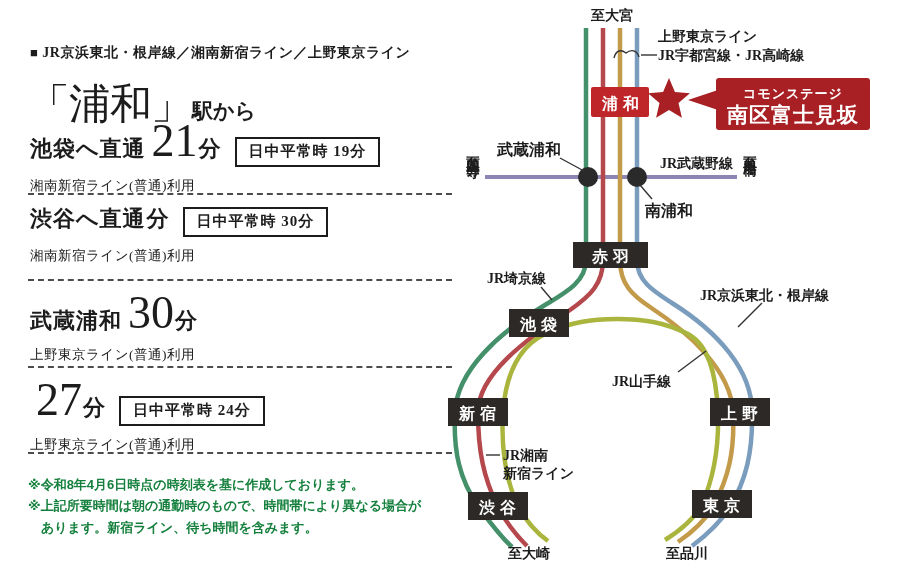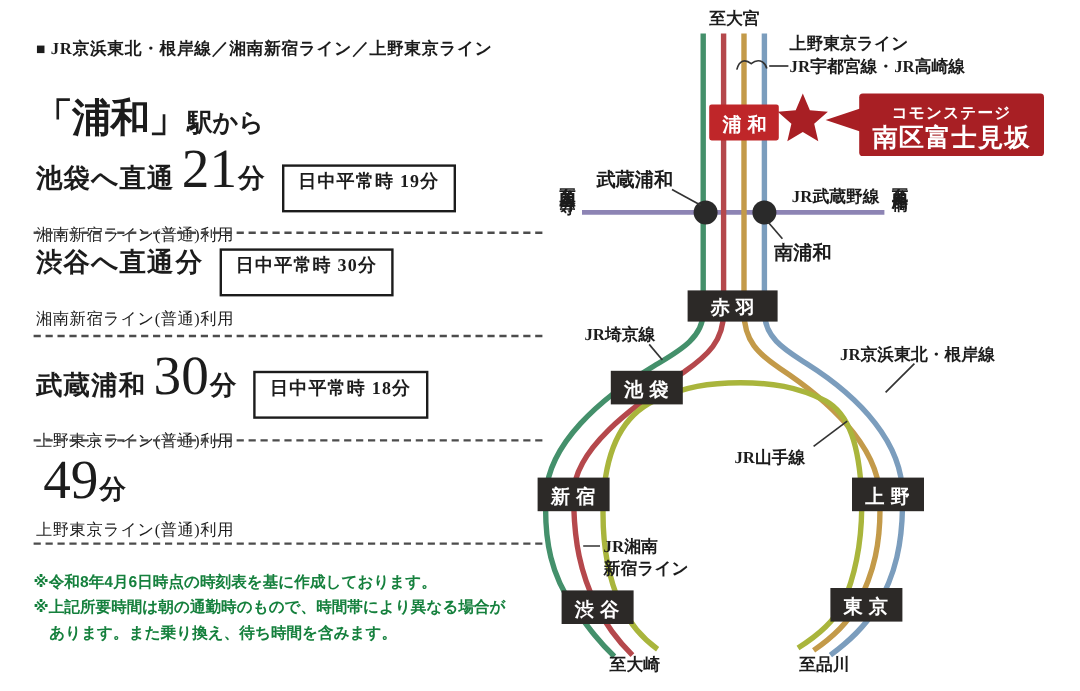--- a/index.html
+++ b/index.html
@@ -1,30 +1,30 @@
 <!DOCTYPE html>
 <html><head>
 <meta charset="utf-8">
 <style>
   * { margin:0; padding:0; box-sizing:border-box; }
   html,body { width:900px; height:576px; background:#ffffff; overflow:hidden; }
   body { font-family:"Liberation Serif","DejaVu Serif",serif; color:#1c1c1c; position:relative; }
-  .hdr { position:absolute; left:30px; top:32px; font-size:14px; font-weight:bold; letter-spacing:.5px; white-space:nowrap; }
+  .hdr { position:absolute; left:30px; top:44px; font-size:14px; font-weight:bold; letter-spacing:.5px; white-space:nowrap; }
   .hdr .sq { font-size:13px; margin-right:4px; }
   .ttl { position:absolute; left:28px; top:76px; white-space:nowrap; }
-  .ttl .big { font-size:33px; font-weight:bold; letter-spacing:-1px; }
+  .ttl .big { font-size:42px; font-weight:normal; letter-spacing:-1px; }
   .ttl .sml { font-size:21px; font-weight:bold;font-family:Liberation Mono, monospace; }
 
   .route { position:absolute; left:30px; width:420px; }
   .r0 { top:118px; } .r1 { top:204px; } .r2 { top:290px; } .r3 { top:377px; }
   .route-main { display:flex; align-items:baseline; white-space:nowrap; }
   .route-dest { font-size:22px; font-weight:bold; letter-spacing:1px; }
   .route-min { font-size:46px; line-height:1; margin-left:6px;text-align:center; }
   .route-unit { font-size:22px; font-weight:bold; margin-left:1px; }
-  .daybox { font-size:15px; font-weight:bold; border:2px solid #1c1c1c; padding:3px 12px 14px; margin-left:14px; letter-spacing:1px; }
+  .daybox { font-size:15px; font-weight:bold; border:2px solid #1c1c1c; padding:3px 12px 4px; margin-left:14px; letter-spacing:1px; }
   .via { font-size:13.5px; margin-top:10px; letter-spacing:.5px; }
   .divider { position:absolute; left:28px; width:424px; border-top:2px dashed #4c4c4c; }
   .d0 { top:193px; } .d1 { top:279px; } .d2 { top:366px; } .d3 { top:452px; }
 
   .notes { position:absolute; left:28px; top:474px; width:400px;
            font-family:"Liberation Sans","DejaVu Sans",sans-serif;
            font-size:13px; font-weight:bold; line-height:1.65; color:#15803d; }
   .note { padding-left:1em; text-indent:-1em; }
 
   
@@ -69,38 +69,38 @@
   </div>
   <div class="via">湘南新宿ライン(普通)利用</div>
 </div>
 <div class="divider d1"></div>
 
 <div class="route r2">
   <div class="route-main">
     <span class="route-dest">武蔵浦和</span>
       <span class="route-min">30</span>
       <span class="route-unit">分</span>
-    <span class="daybox">日中平常時 18分</span>
   </div>
   <div class="via">上野東京ライン(普通)利用</div>
 </div>
 <div class="divider d2"></div>
 
 <div class="route r3">
   <div class="route-main">
-      <span class="route-min">49</span>
+      <span class="route-min">27</span>
       <span class="route-unit">分</span>
+    <span class="daybox">日中平常時 24分</span>
   </div>
   <div class="via">上野東京ライン(普通)利用</div>
 </div>
 <div class="divider d3"></div>
 
 <div class="notes">
   <div class="note">※令和8年4月6日時点の時刻表を基に作成しております。</div>
-  <div class="note">※上記所要時間は朝の通勤時のもので、時間帯により異なる場合があります。また乗り換え、待ち時間を含みます。</div>
+  <div class="note">※上記所要時間は朝の通勤時のもので、時間帯により異なる場合があります。新宿ライン、待ち時間を含みます。</div>
 </div>
 
 <svg class="diagram" width="900" height="576" viewBox="0 0 900 576" xmlns="http://www.w3.org/2000/svg">
 
   <path d="M485,177 L737,177" fill="none" stroke-width="4" stroke="#8d84b4"></path>
 
   <path d="M586,28 L586,260 C586,282 565,293 545,305 C500,332 457,370 455,412 C453,452 460,480 478,506 C489,521 498,534 512,547" fill="none" stroke-width="4.5" stroke="#44906b"></path>
 
   <path d="M603,28 L603,260 C603,284 590,296 570,310 C525,340 478,375 478,412 C478,452 484,478 497,505 C505,521 515,534 527,546" fill="none" stroke-width="4.5" stroke="#b5484c"></path>
 

